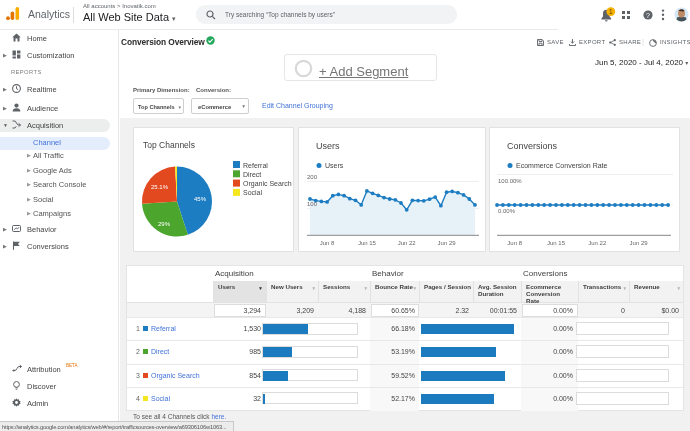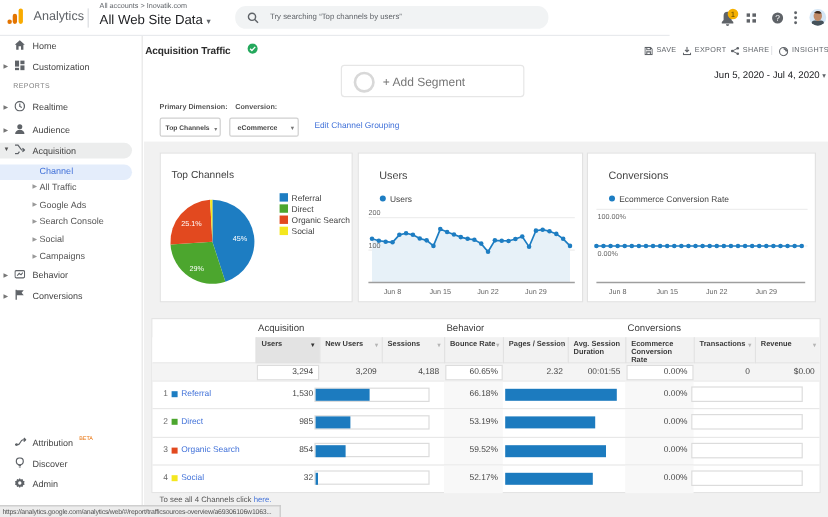--- a/index.html
+++ b/index.html
@@ -185,21 +185,21 @@
         <svg width="9" height="9" viewBox="0 0 9 9">
           <path d="M4.5 0.3 L5.3 1.5 L6.8 1.2 L7.2 2.7 L8.6 3.3 L8 4.5 L8.6 5.7 L7.2 6.3 L6.8 7.8 L5.3 7.5 L4.5 8.7 L3.7 7.5 L2.2 7.8 L1.8 6.3 L0.4 5.7 L1 4.5 L0.4 3.3 L1.8 2.7 L2.2 1.2 L3.7 1.5 Z" fill="#5f6368"></path>
           <circle cx="4.5" cy="4.5" r="1.4" fill="#fff"></circle>
         </svg>
         <span class="sbt">Admin</span>
       </div>
 </div>
 
 <div class="abs" style="left:120px;top:118px;width:570px;height:313px;background:#f1f1f1;z-index:1;"></div>
 
-<div class="abs" style="left:121px;top:36.5px;font-size:8.4px;font-weight:bold;color:#2c2c2c;z-index:3;letter-spacing:-0.1px;">Acquisition Traffic</div>
+<div class="abs" style="left:121px;top:36.5px;font-size:8.4px;font-weight:bold;color:#2c2c2c;z-index:3;letter-spacing:-0.1px;">Conversion Overview</div>
 <svg class="abs" style="left:206px;top:36px;z-index:3;" width="9" height="9" viewBox="0 0 9 9">
   <circle cx="4.5" cy="4.5" r="4.2" fill="#24a85c"></circle>
   <path d="M2.4 4.6 L3.9 6.1 L6.7 3.1" stroke="#fff" stroke-width="1.1" fill="none"></path>
 </svg>
 <div class="abs" id="toolbar" style="left:530px;top:38px;width:156px;height:10px;z-index:3;font-size:6px;color:#5f6368;letter-spacing:.3px;">
   <svg class="abs" style="left:7px;top:0.5px;" width="7" height="7" viewBox="0 0 7 7">
         <path d="M0.5 0.5 H5 L6.5 2 V6.5 H0.5 Z M2 0.5 V2.5 H5 V0.5 M2 4.2 H5 V6.5 H2 Z" fill="none" stroke="#5f6368" stroke-width="0.9"></path>
       </svg>
   <span class="abs" style="left:17px;top:1px;">SAVE</span>
   <svg class="abs" style="left:39px;top:0.5px;" width="7" height="7" viewBox="0 0 7 7">
@@ -219,21 +219,21 @@
         <path d="M4 1.6 A2.4 2.4 0 0 1 6.4 4" fill="none" stroke="#5f6368" stroke-width="1.4"></path>
       </svg>
   <span class="abs" style="left:130px;top:1px;">INSIGHTS</span>
 </div>
 <div class="abs" style="left:595px;top:58px;width:95px;white-space:nowrap;font-size:8px;color:#202124;z-index:3;">Jun 5, 2020 - Jul 4, 2020 <span style="font-size:6px;color:#5f6368;">▾</span></div>
 
 <div class="abs" style="left:284px;top:54px;width:153px;height:27px;background:#fff;border:1px solid #e6e6e6;border-radius:3px;z-index:3;">
   <svg class="abs" style="left:9px;top:4px;" width="19" height="19" viewBox="0 0 19 19">
         <circle cx="9.5" cy="9.5" r="7.7" fill="none" stroke="#d8d8d8" stroke-width="2.2"></circle>
       </svg>
-  <div class="abs" style="left:34px;top:9px;font-size:10px;color:#757575;">+ Add Segment</div>
+  <div class="abs" style="left:34px;top:9px;font-size:13px;color:#757575;text-decoration:underline;">+ Add Segment</div>
 </div>
 
 <div class="abs" style="left:133px;top:87px;font-size:6px;font-weight:bold;color:#555;z-index:3;">Primary Dimension:</div>
 <div class="abs" style="left:196px;top:87px;font-size:6px;font-weight:bold;color:#555;z-index:3;">Conversion:</div>
 <div class="abs" style="left:133px;top:98px;width:51px;height:16px;background:#fff;border:1px solid #cfcfcf;border-radius:2px;z-index:3;">
   <div class="abs" style="left:4px;top:4.5px;font-size:5.6px;font-weight:bold;color:#444;">Top Channels</div>
   <div class="abs" style="right:2px;top:5px;font-size:5px;color:#777;">▾</div>
 </div>
 <div class="abs" style="left:191px;top:98px;width:58px;height:16px;background:#fff;border:1px solid #cfcfcf;border-radius:2px;z-index:3;">
   <div class="abs" style="left:6px;top:4.5px;font-size:5.8px;font-weight:bold;color:#444;">eCommerce</div>

